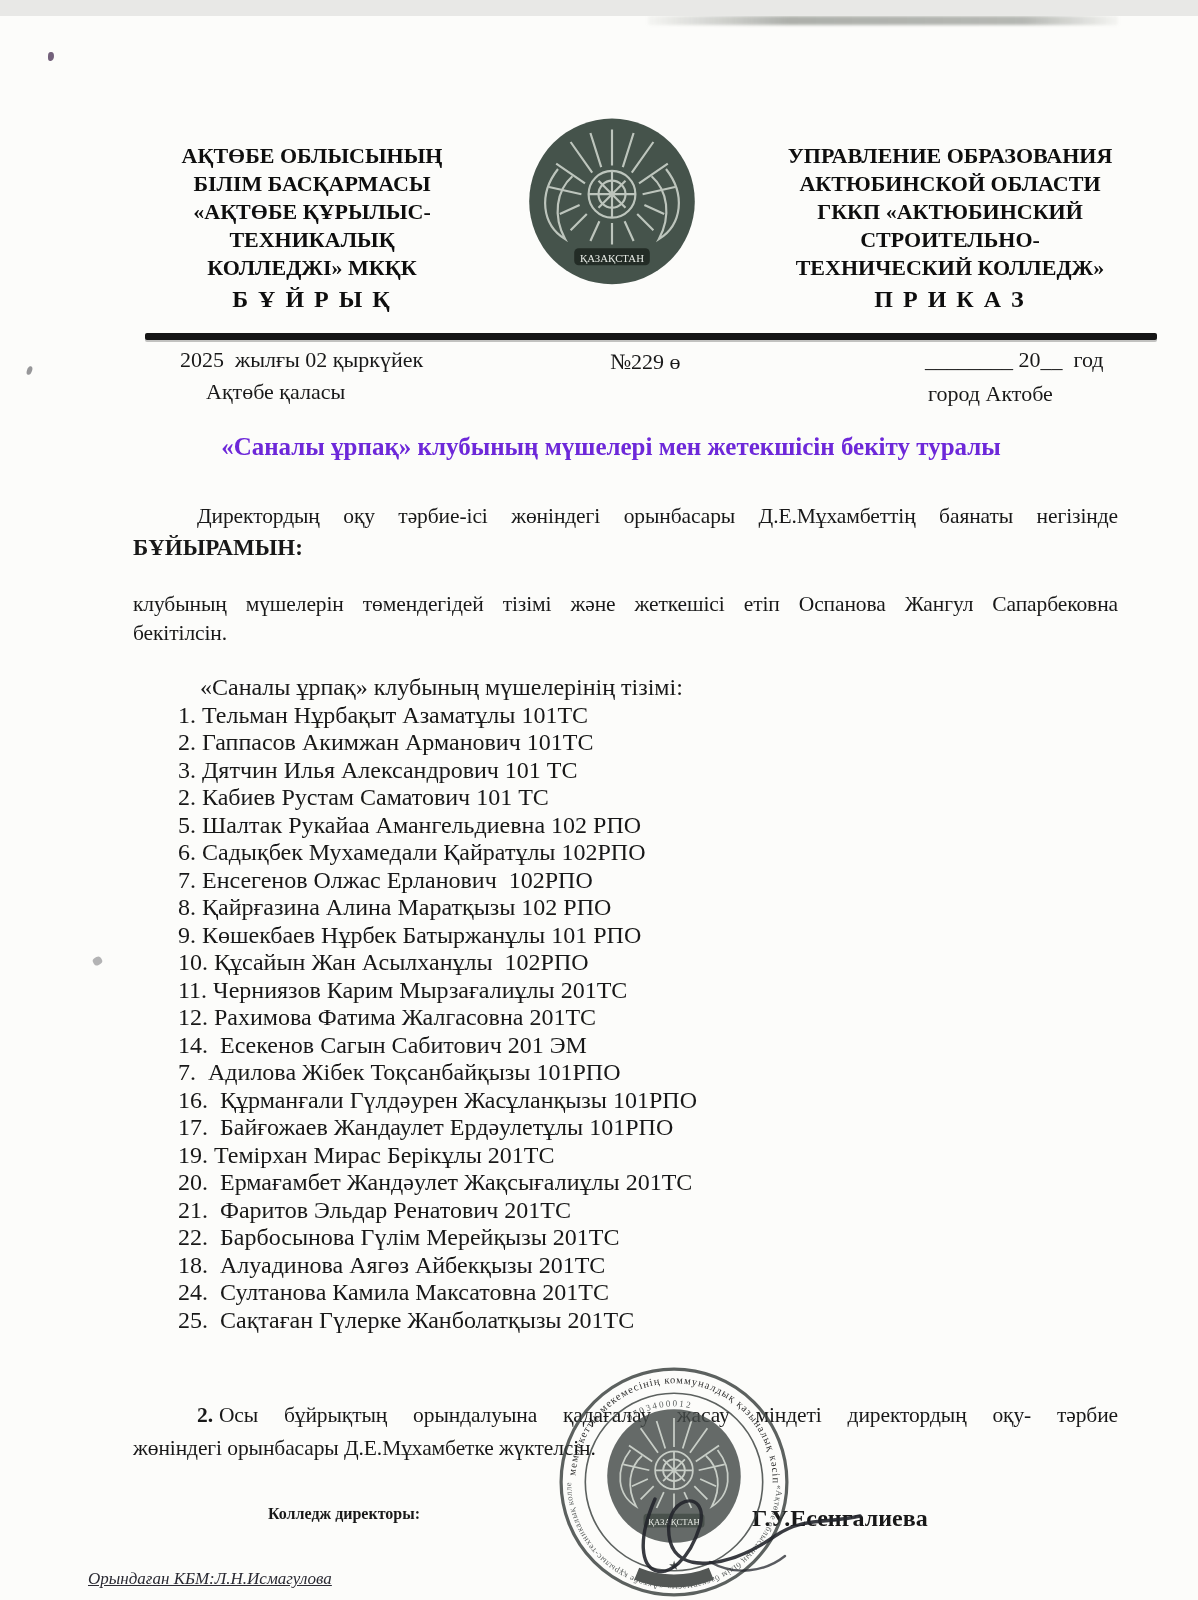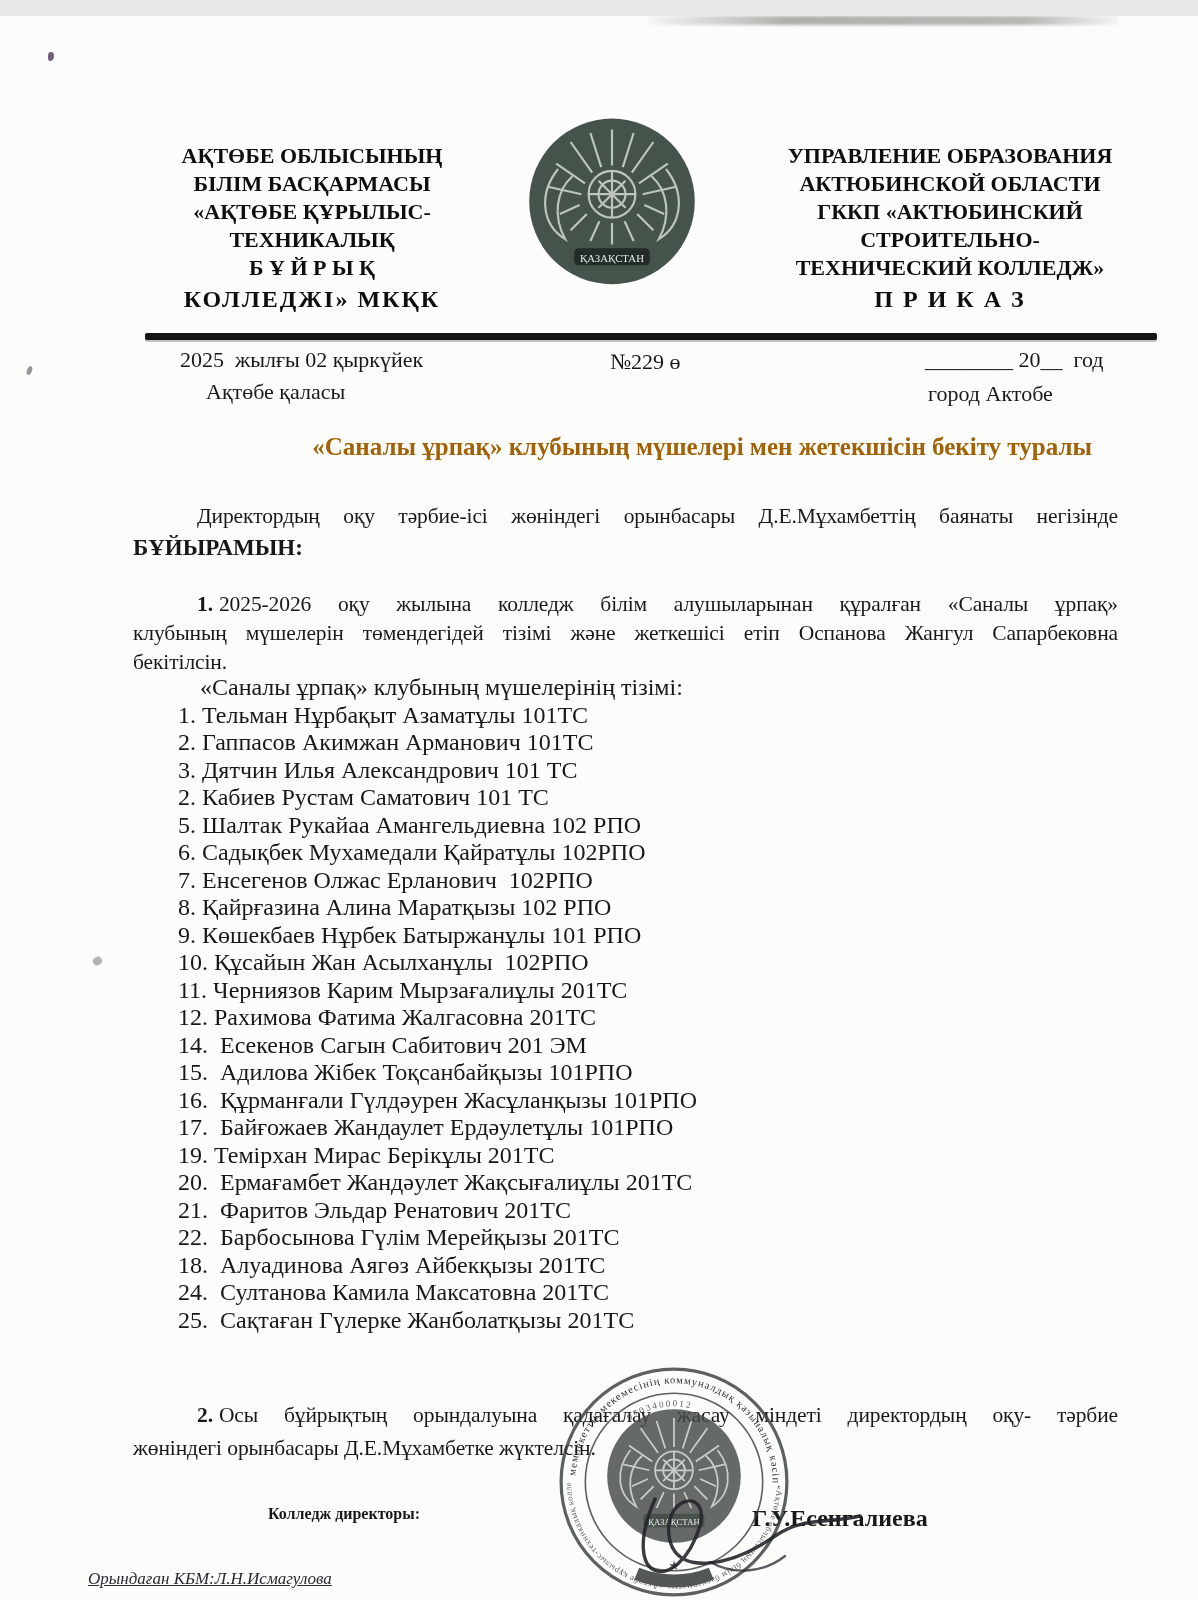--- a/index.html
+++ b/index.html
@@ -22,22 +22,22 @@
           box-shadow:0 2px 0 rgba(20,20,20,.25); }
 
   
   .dl { font-size:22px; white-space:pre; }
   #dl-date    { left:180px; top:331px; }
   #dl-city-kk { left:206px; top:363px; }
   #dl-num     { left:610px; top:333px; }
   #dl-year    { left:925px; top:331px; }
   #dl-city-ru { left:928px; top:365px; }
 
-  #doc-title { left:142px; top:417px; width:950px; text-align:right;
-               font-weight:bold; font-size:25px; color:#a16207; }
+  #doc-title { left:136px; top:417px; width:950px; text-align:center;
+               font-weight:bold; font-size:25px; color:#6d28d9; }
 
   .para { width:985px; font-size:21.5px; letter-spacing:-0.1px; line-height:29px; }
   .pline { text-align:justify; text-align-last:justify; }
   .plines .pline:last-child { text-align-last:left; }
   .pfirst { text-indent:64px; }
   .pnum { font-weight:bold; padding-right:6px; }
 
   #preamble  { left:133px; top:486px; }
   #order-word { left:133px; top:519px; font-size:23px; font-weight:bold; }
 
@@ -92,22 +92,22 @@
       <rect x="29" y="74" width="42" height="9.5" rx="2.5" fill="#232c26"></rect>
       <text x="50" y="81.5" font-size="6" fill="#e9ede7" text-anchor="middle">ҚАЗАҚСТАН</text>
     </symbol>
   </svg>
 
   <div id="hdr-left" class="abs hdr-col">
       <div class="hline">АҚТӨБЕ ОБЛЫСЫНЫҢ</div>
       <div class="hline">БІЛІМ БАСҚАРМАСЫ</div>
       <div class="hline">«АҚТӨБЕ ҚҰРЫЛЫС-</div>
       <div class="hline">ТЕХНИКАЛЫҚ</div>
+      <div class="hline">КОЛЛЕДЖІ» МКҚК</div>
       <div class="hline">Б Ұ Й Р Ы Қ</div>
-      <div class="hline">КОЛЛЕДЖІ» МКҚК</div>
     </div>
 
   <svg id="hdr-emblem" class="abs" viewBox="0 0 100 100">
     <use href="#kz-emblem"></use>
   </svg>
 
   <div id="hdr-right" class="abs hdr-col">
       <div class="hline">УПРАВЛЕНИЕ ОБРАЗОВАНИЯ</div>
       <div class="hline">АКТЮБИНСКОЙ ОБЛАСТИ</div>
       <div class="hline">ГККП «АКТЮБИНСКИЙ</div>
@@ -125,23 +125,20 @@
   <div id="dl-city-ru" class="abs dl">город Актобе</div>
 
   <div id="doc-title" class="abs">«Саналы ұрпақ» клубының мүшелері мен жетекшісін бекіту туралы</div>
 
   <div id="preamble" class="abs para">
     <div class="pline pfirst">Директордың оқу тәрбие-ісі жөніндегі орынбасары Д.Е.Мұхамбеттің баянаты негізінде</div>
   </div>
   <div id="order-word" class="abs">БҰЙЫРАМЫН:</div>
 
   <div id="point1" class="abs para">
-    <div class="pline pfirst">
-      <span class="pnum">1.</span><span>2025-2026 оқу жылына  колледж білім алушыларынан құралған «Саналы ұрпақ»</span>
-    </div>
     <div class="plines">
         <div class="pline">клубының мүшелерін төмендегідей тізімі және жеткешісі етіп Оспанова Жангул Сапарбековна</div>
         <div class="pline">бекітілсін.</div>
       </div>
   </div>
 
   <div id="list-block" class="abs">
     <div id="list-intro">«Саналы ұрпақ» клубының мүшелерінің тізімі:</div>
     <div>
         <div class="member">1. Тельман Нұрбақыт Азаматұлы 101ТС</div>
@@ -150,21 +147,21 @@
         <div class="member">2. Кабиев Рустам Саматович 101 ТС</div>
         <div class="member">5. Шалтак Рукайаа Амангельдиевна 102 РПО</div>
         <div class="member">6. Садықбек Мухамедали Қайратұлы 102РПО</div>
         <div class="member">7. Енсегенов Олжас Ерланович  102РПО</div>
         <div class="member">8. Қайрғазина Алина Маратқызы 102 РПО</div>
         <div class="member">9. Көшекбаев Нұрбек Батыржанұлы 101 РПО</div>
         <div class="member">10. Құсайын Жан Асылханұлы  102РПО</div>
         <div class="member">11. Черниязов Карим Мырзағалиұлы 201ТС</div>
         <div class="member">12. Рахимова Фатима Жалгасовна 201ТС</div>
         <div class="member">14.  Есекенов Сагын Сабитович 201 ЭМ</div>
-        <div class="member">15.  Адилова Жібек Тоқсанбайқызы 101РПО</div>
+        <div class="member">7.  Адилова Жібек Тоқсанбайқызы 101РПО</div>
         <div class="member">16.  Құрманғали Гүлдәурен Жасұланқызы 101РПО</div>
         <div class="member">17.  Байғожаев Жандаулет Ердәулетұлы 101РПО</div>
         <div class="member">19. Темірхан Мирас Берікұлы 201ТС</div>
         <div class="member">20.  Ермағамбет Жандәулет Жақсығалиұлы 201ТС</div>
         <div class="member">21.  Фаритов Эльдар Ренатович 201ТС</div>
         <div class="member">22.  Барбосынова Гүлім Мерейқызы 201ТС</div>
         <div class="member">18.  Алуадинова Аягөз Айбекқызы 201ТС</div>
         <div class="member">24.  Султанова Камила Максатовна 201ТС</div>
         <div class="member">25.  Сақтаған Гүлерке Жанболатқызы 201ТС</div>
       </div>

